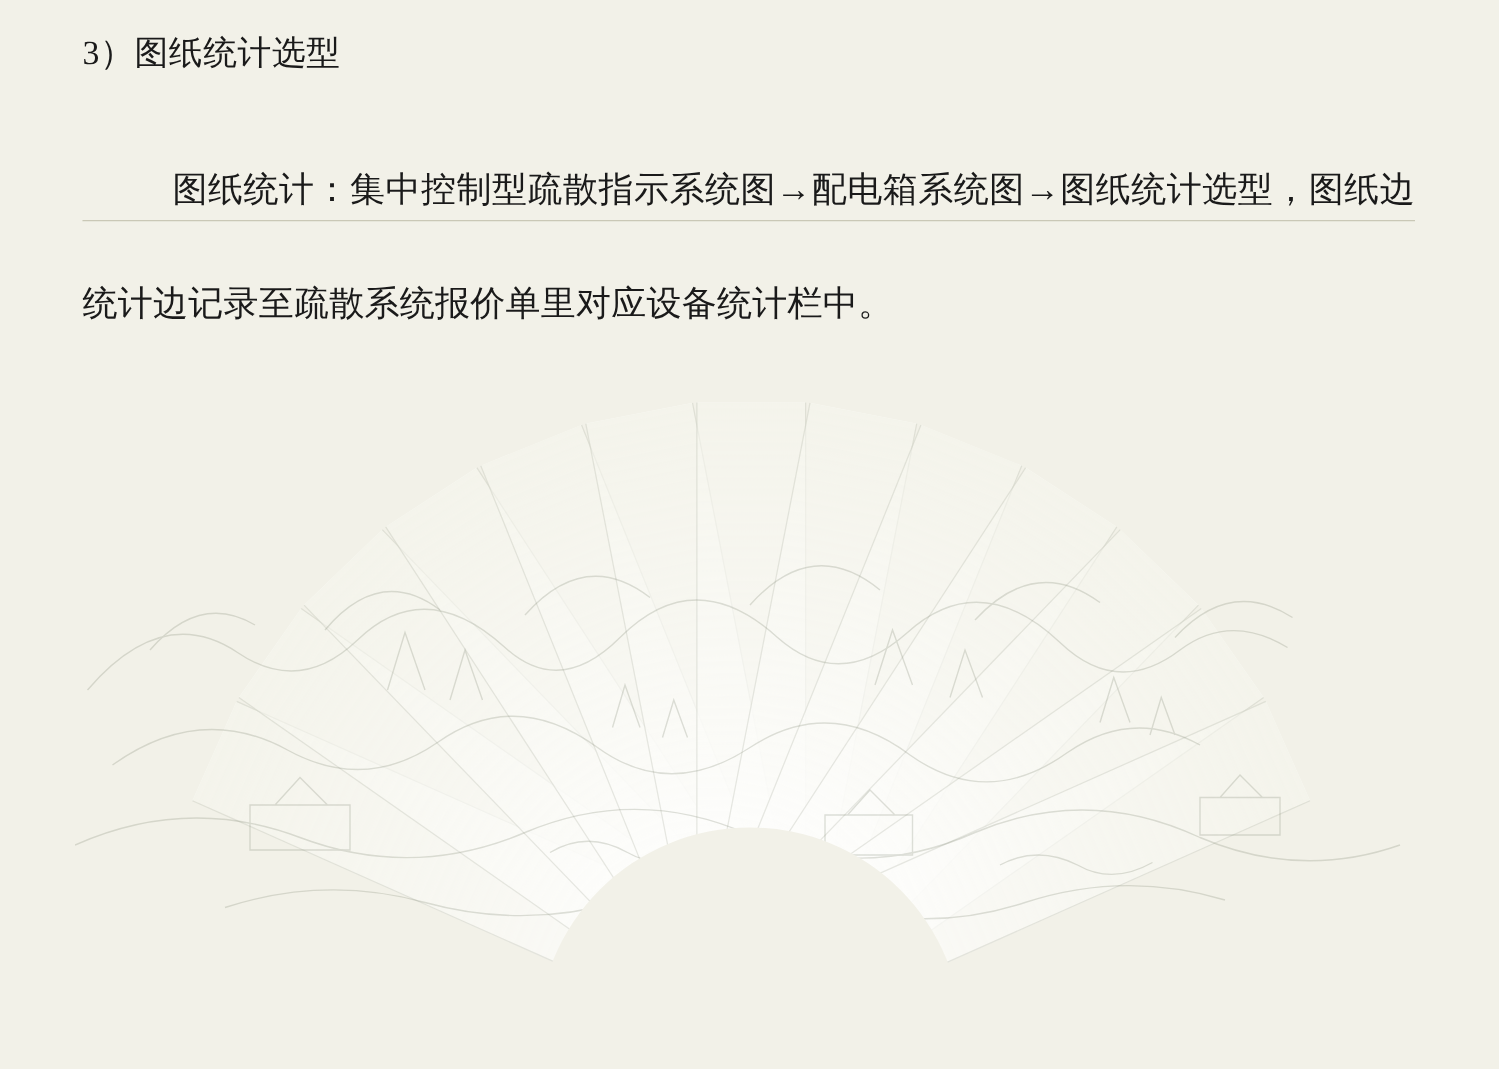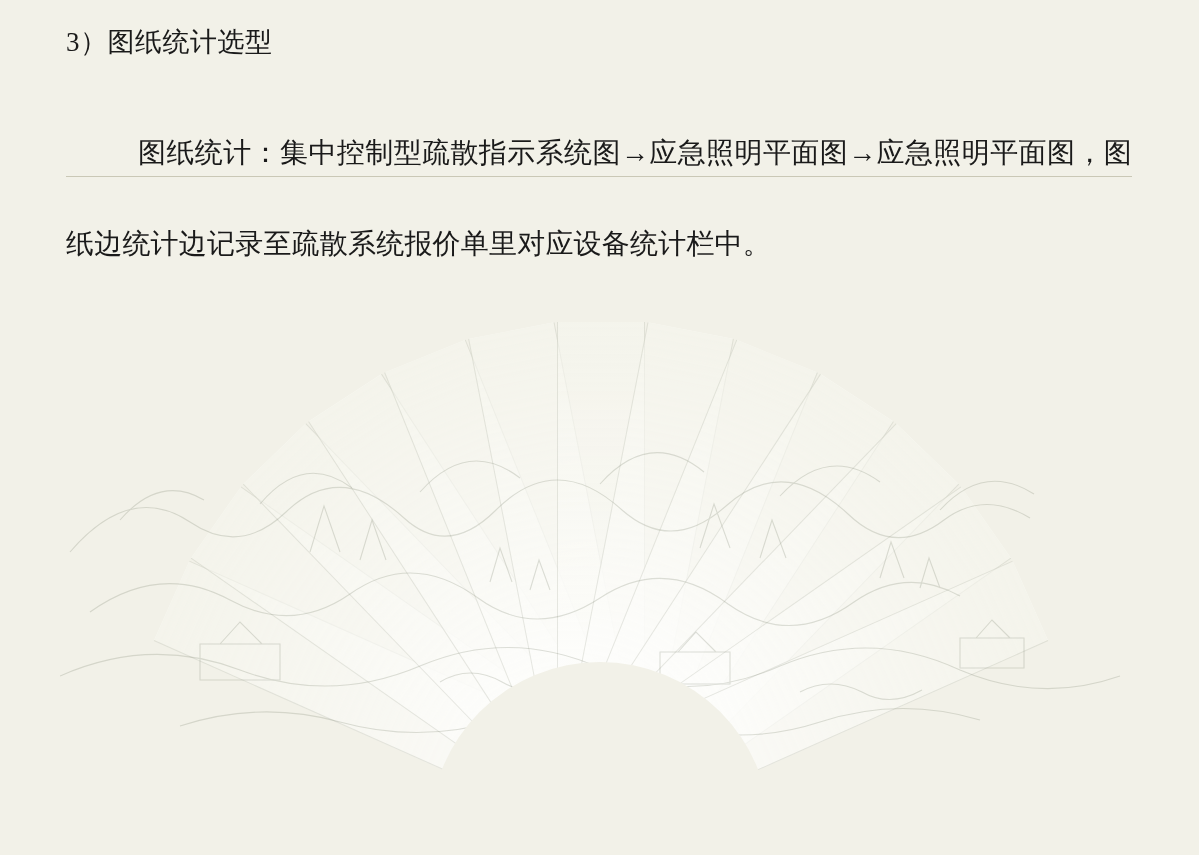--- a/index.html
+++ b/index.html
@@ -149,16 +149,16 @@
       </g>
     </svg>
 
     <div class="fan-hub"></div>
     <div class="fan-base"></div>
   </div>
 
   <div class="content">
     <div class="heading">3）图纸统计选型</div>
     <div class="rule"></div>
-    <div class="para para-1">图纸统计：集中控制型疏散指示系统图→应急照明平面图→应急照明平面图，图纸边统计边记录至疏散系统报价单里对应设备统计栏中。</div>
+    <div class="para para-1">图纸统计：集中控制型疏散指示系统图→配电箱系统图→图纸统计选型，图纸边统计边记录至疏散系统报价单里对应设备统计栏中。</div>
   </div>
 
 </div>
 
 </body></html>

